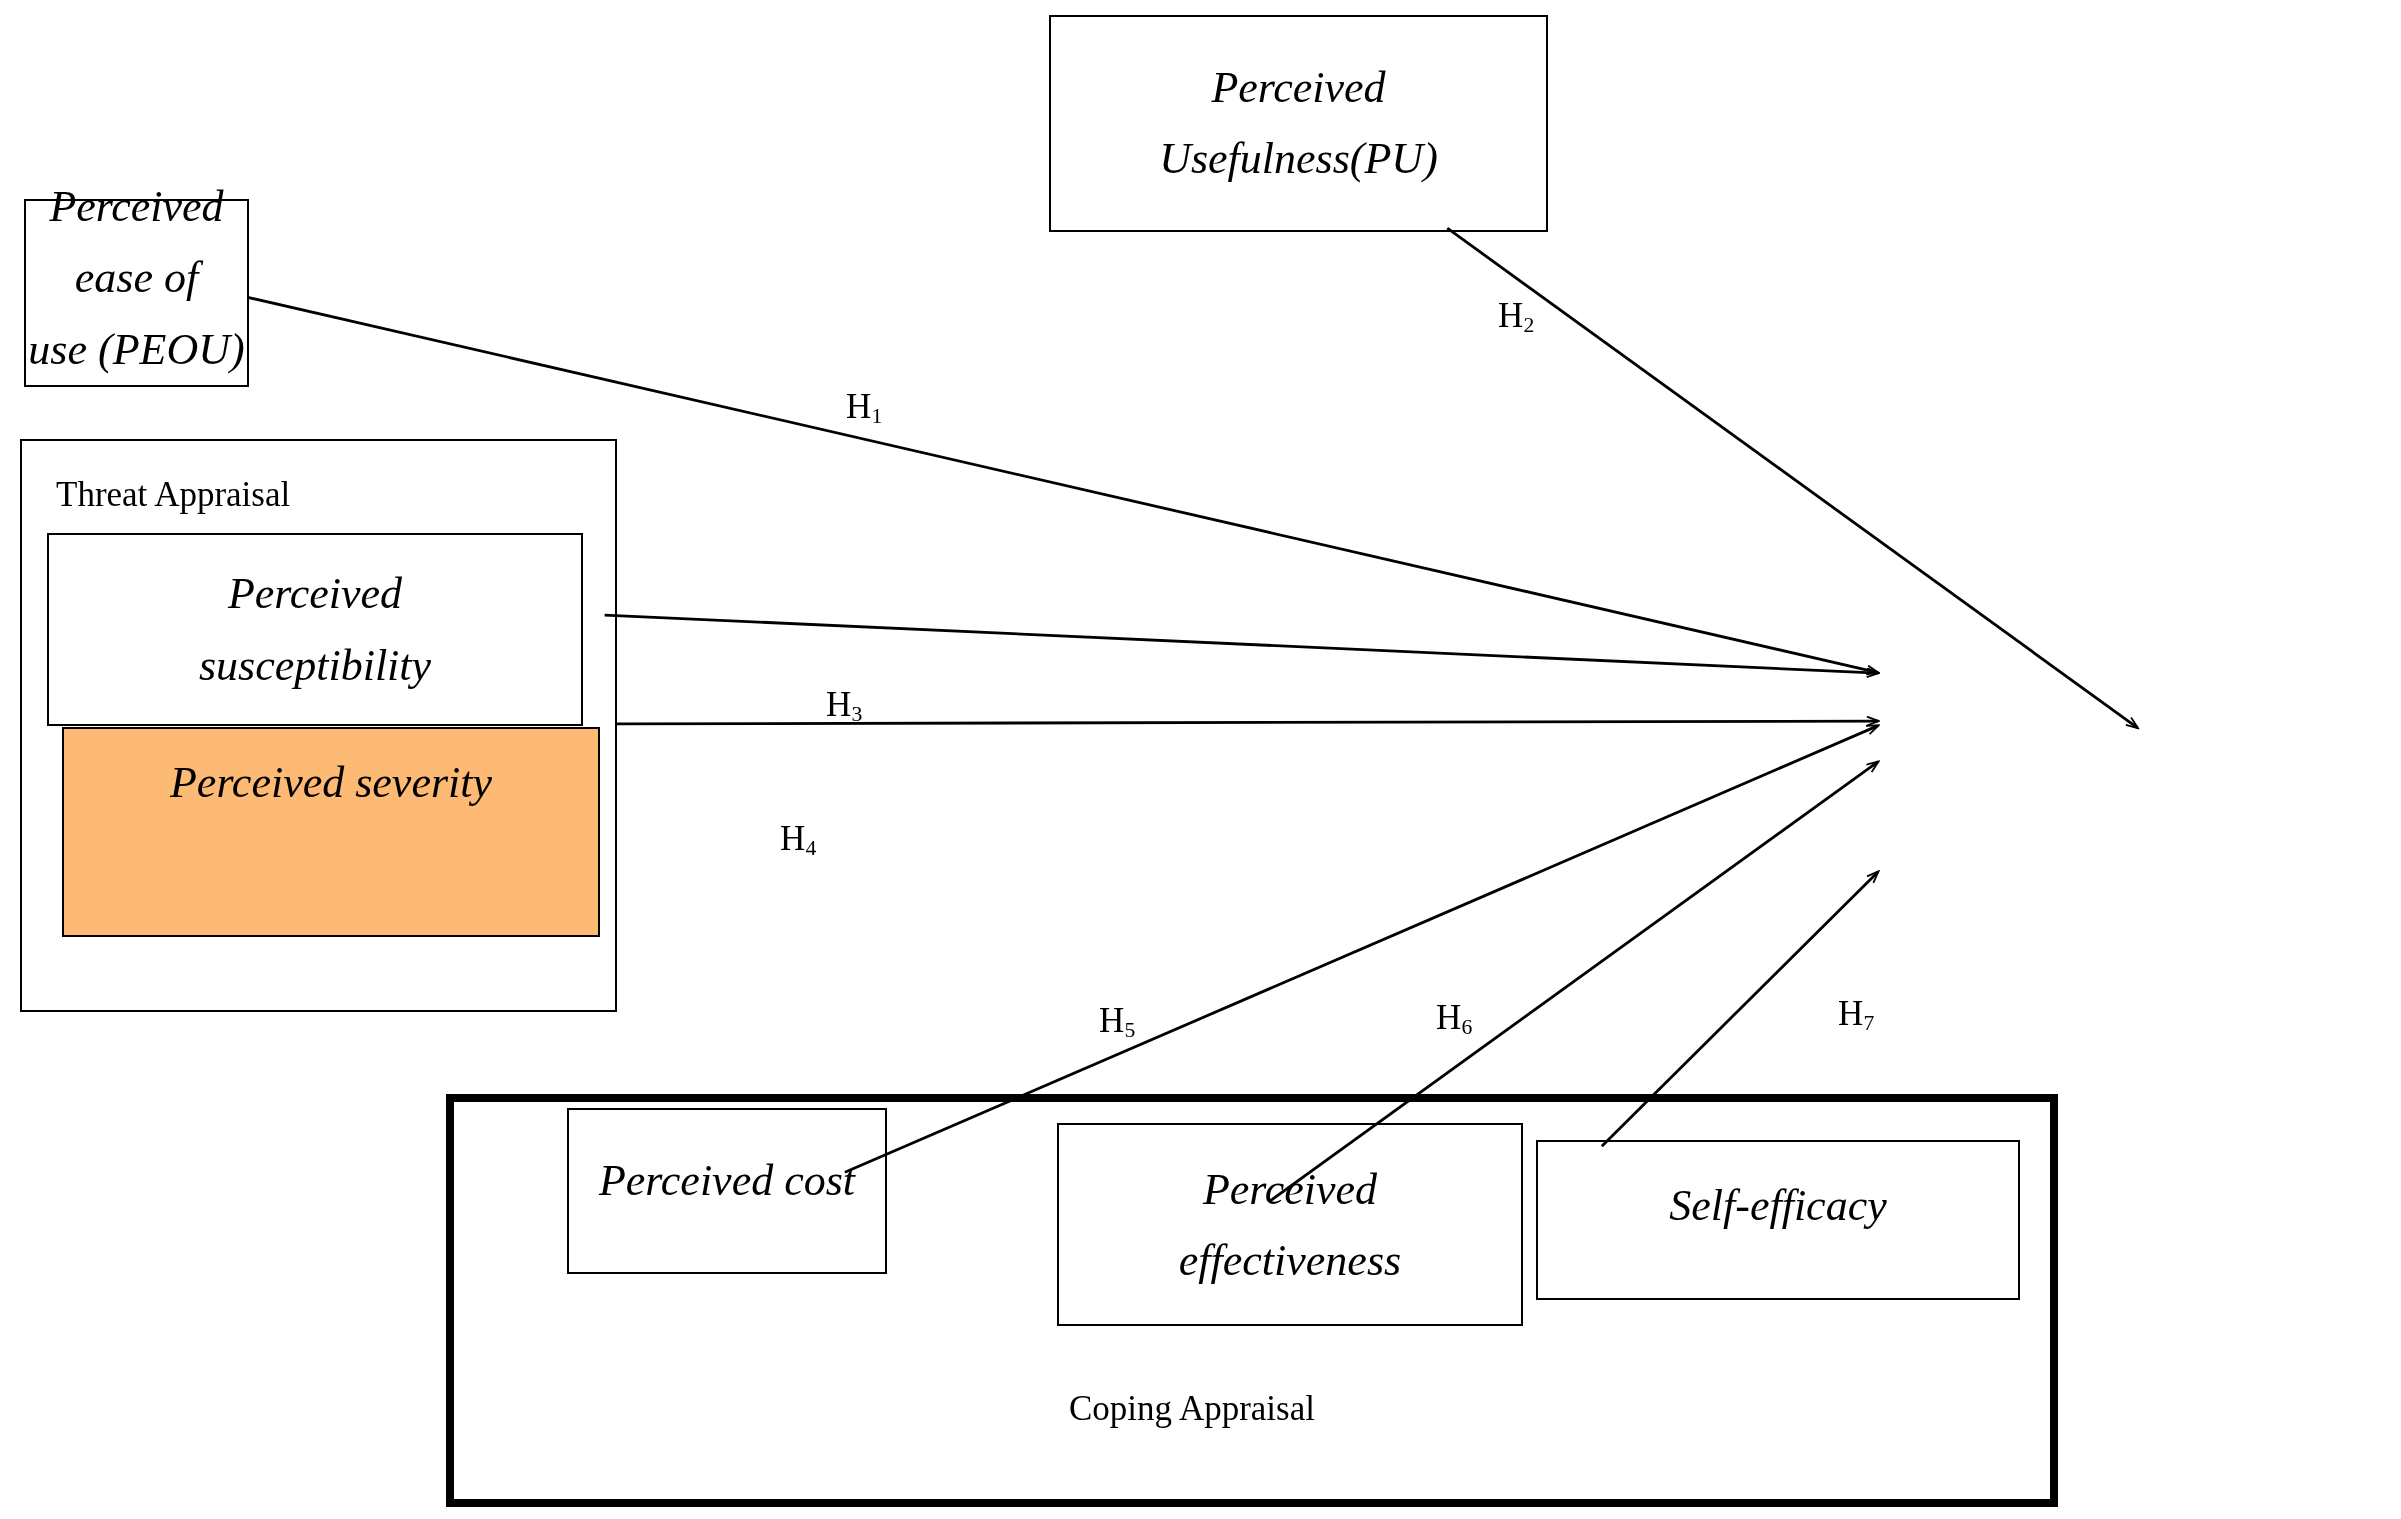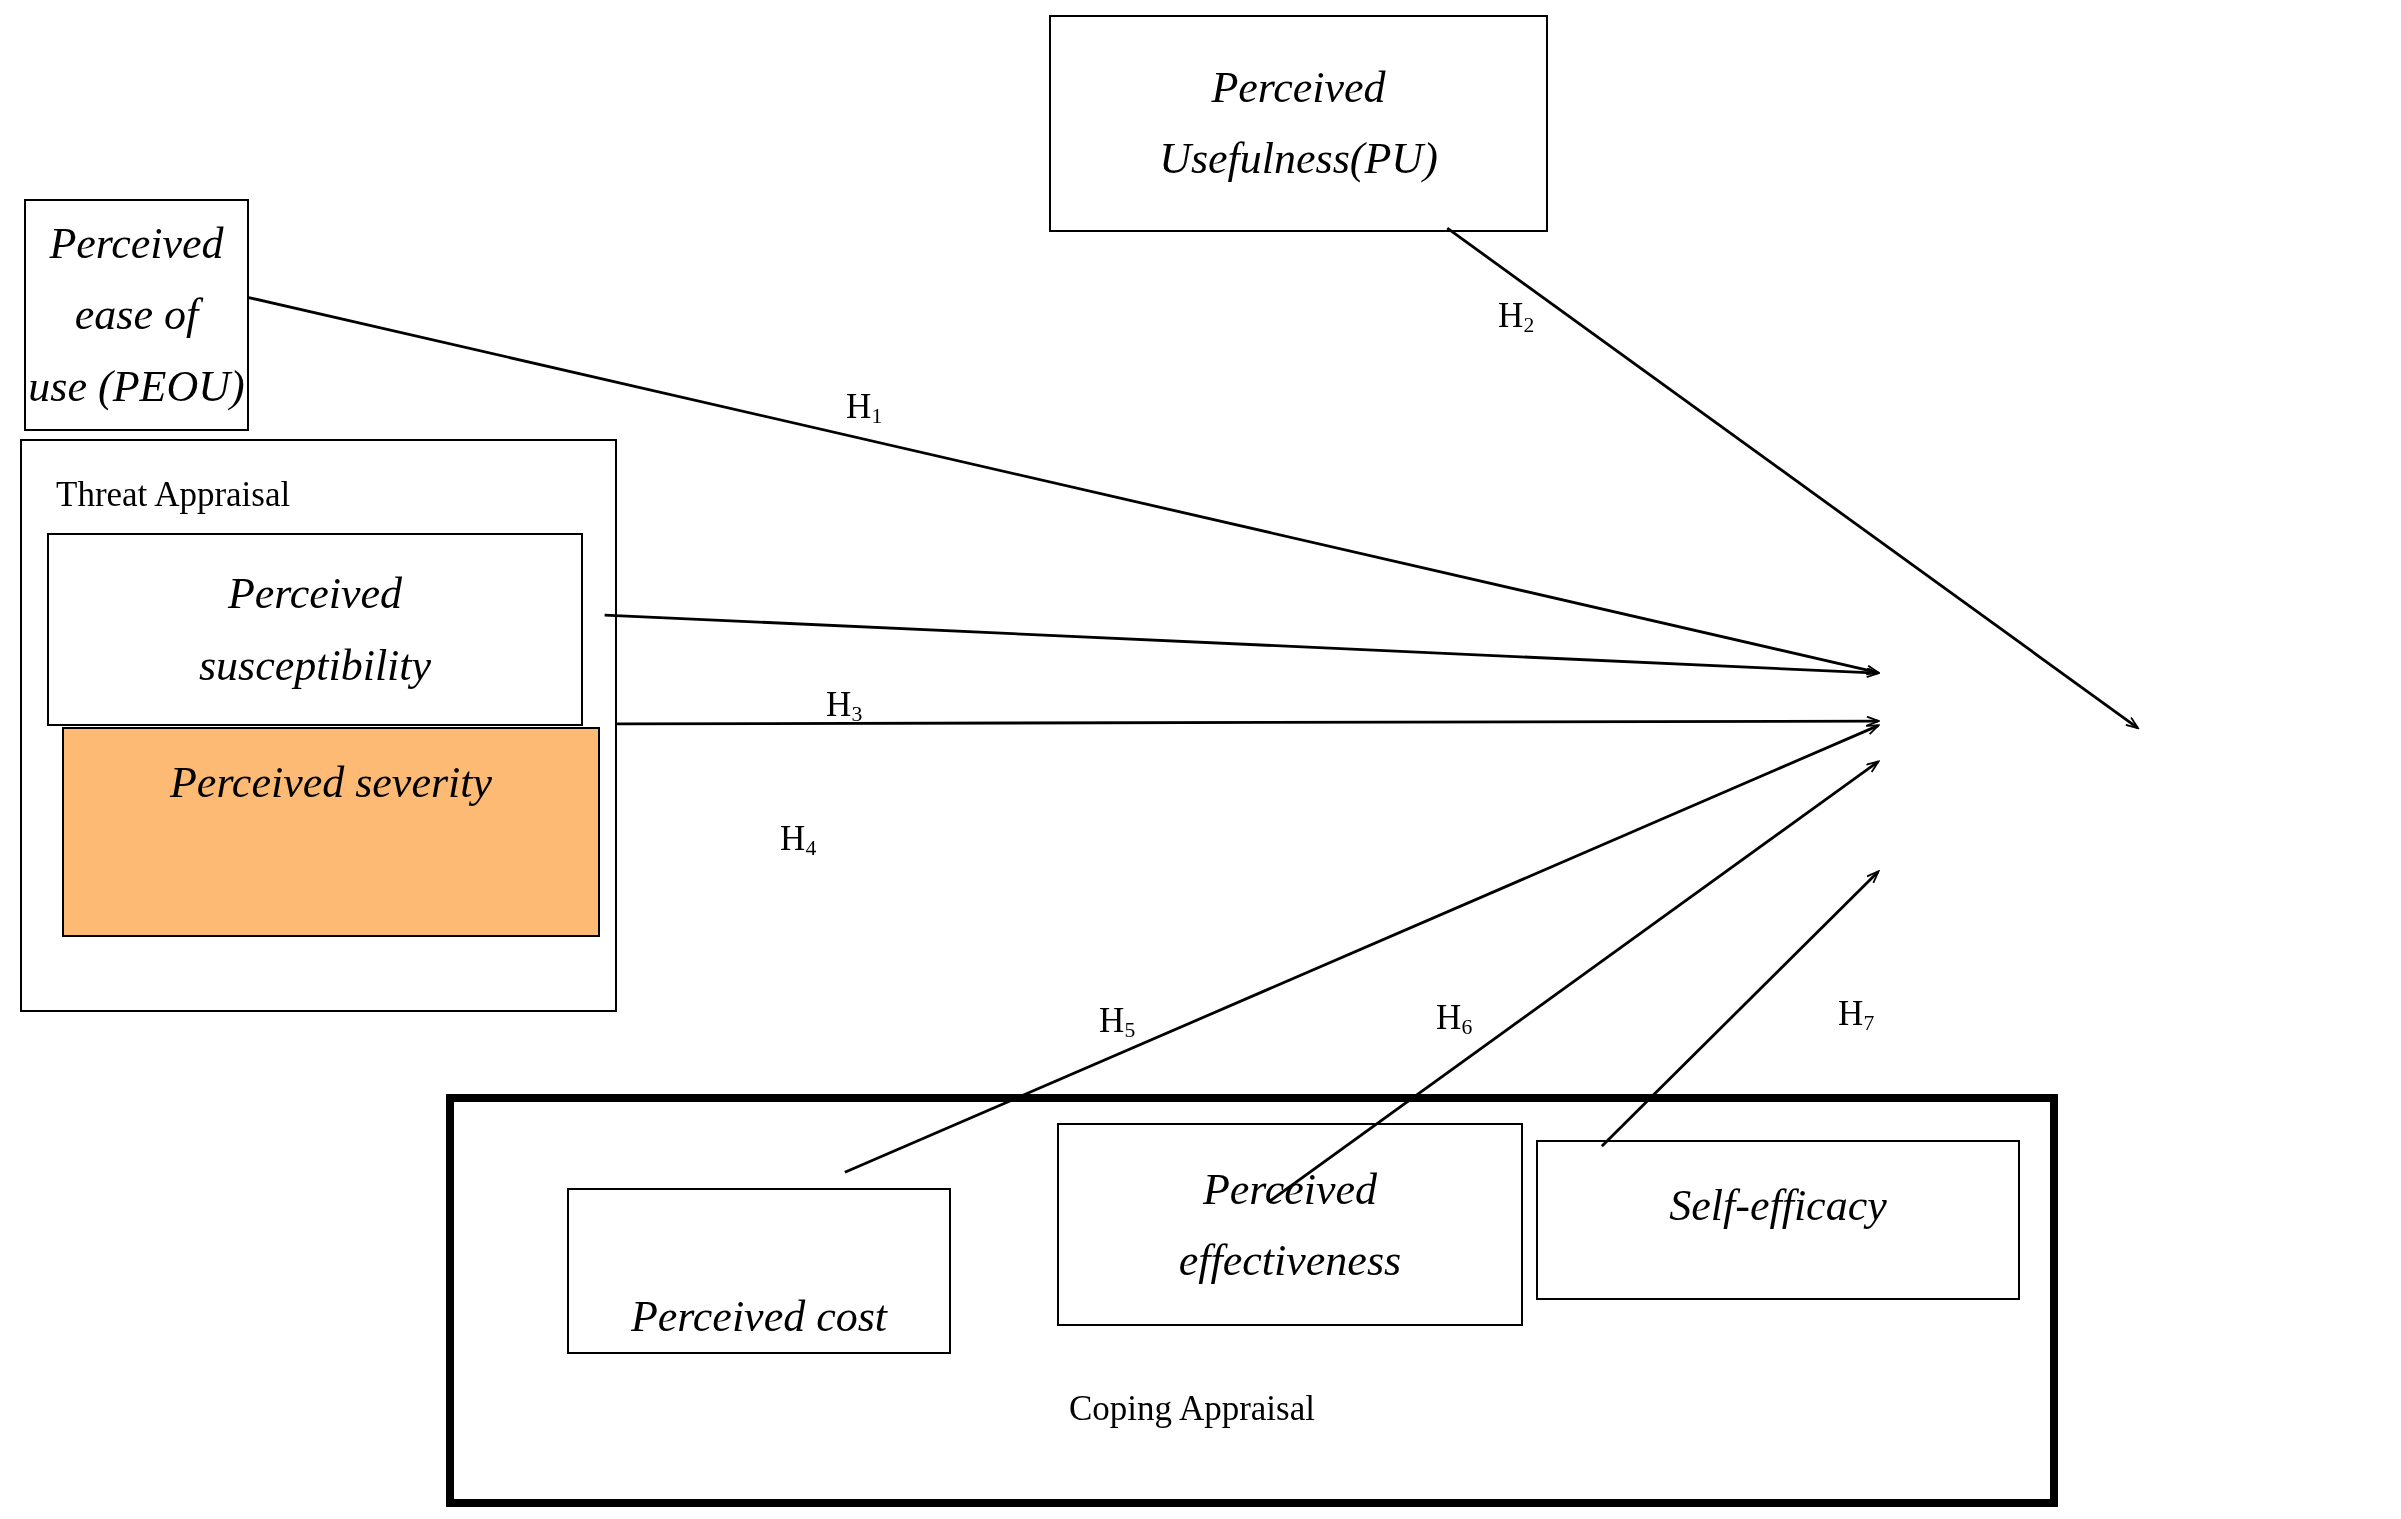--- a/index.html
+++ b/index.html
@@ -93,21 +93,21 @@
 
     <line x1="1094" y1="1283" x2="3330" y2="1278" stroke="#000000" stroke-width="5" marker-end="url(#ah)"></line>
 
     <line x1="1498" y1="2078" x2="3330" y2="1286" stroke="#000000" stroke-width="5" marker-end="url(#ah)"></line>
 
     <line x1="2250" y1="2130" x2="3330" y2="1350" stroke="#000000" stroke-width="5" marker-end="url(#ah)"></line>
 
     <line x1="2840" y1="2032" x2="3330" y2="1545" stroke="#000000" stroke-width="5" marker-end="url(#ah)"></line>
   </svg>
 
-  <div class="node" style="left:24px;top:199px;width:225px;height:232px;">
+  <div class="node" style="left:24px;top:199px;width:225px;height:188px;align-items:flex-end;">
     <span class="lbl"><span>Perceived ease of</span><br><span>use (PEOU)</span></span>
   </div>
 
   <div class="node" style="left:1049px;top:14.7px;width:499px;height:217px;">
     <span class="lbl"><span>Perceived</span><br><span>Usefulness(PU)</span></span>
   </div>
 
   <div class="group" style="left:20.3px;top:439px;width:597px;height:573px;background:#ffffff;"></div>
   <div class="group-title" style="left:56px;top:477px;">Threat Appraisal</div>
 
@@ -116,22 +116,22 @@
   </div>
 
   <div class="node over" style="left:62px;top:727px;width:538px;height:210px;background:#fdba74;
               align-items:flex-start;padding-top:18px;">
     <span class="lbl">Perceived severity</span>
   </div>
 
 
   <div class="group thick" style="left:446px;top:1094px;width:1612px;height:413px;"></div>
 
-  <div class="node over" style="left:567px;top:1188px;width:384px;height:166px;background:transparent;
-              align-items:flex-end;padding-top:35px;">
+  <div class="node over" style="left:567px;top:1108px;width:320px;height:166px;background:transparent;
+              align-items:flex-start;padding-top:35px;">
     <span class="lbl">Perceived cost</span>
   </div>
 
   <div class="node over" style="left:1057px;top:1123px;width:466px;height:203px;background:transparent;
               align-items:flex-start;padding-top:29px;">
     <span class="lbl"><span>Perceived</span><br><span>effectiveness</span></span>
   </div>
 
   <div class="node over" style="left:1536px;top:1140px;width:484px;height:160px;background:transparent;
               align-items:flex-start;padding-top:28px;">

